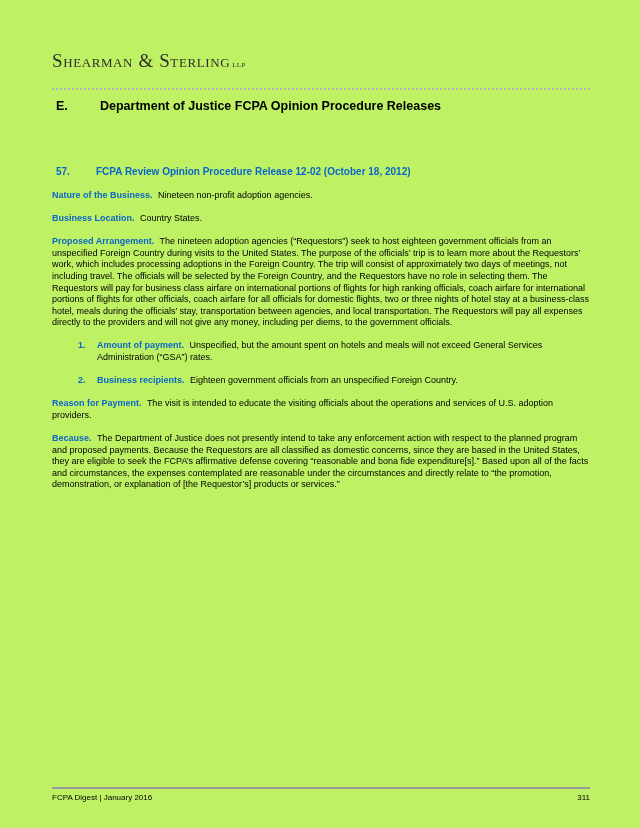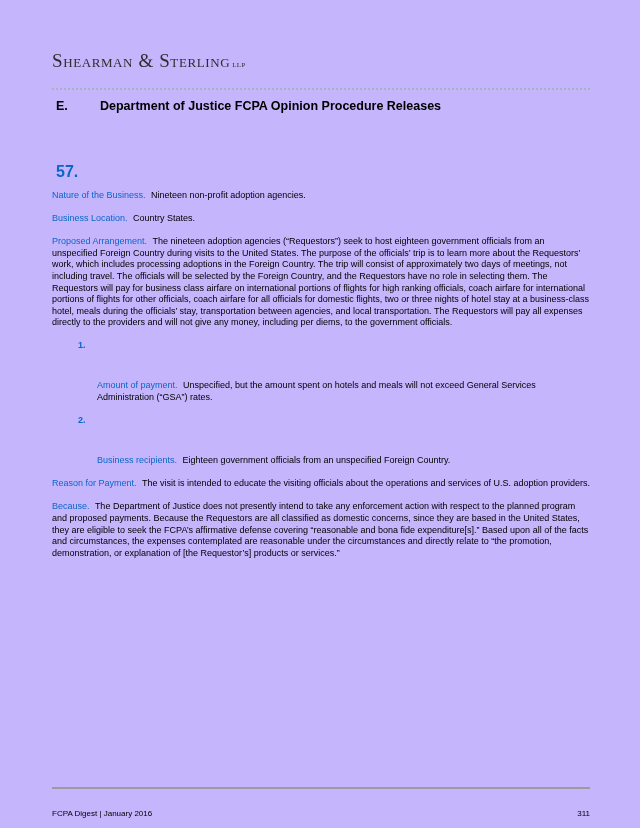--- a/index.html
+++ b/index.html
@@ -6,21 +6,21 @@
   body {
     width: 640px; height: 828px;
     background: #ffffff;
     font-family: "Liberation Sans", sans-serif;
     color: #000000;
     position: relative;
     overflow: hidden;
   }
   .page {
     position: absolute; inset: 0;
-    background: #c4b5fd;
+    background: #bef264;
   }
   .content {
     position: absolute;
     left: 52px; right: 50px; top: 51px;
   }
   
   .logo {
     font-family: "Liberation Serif", serif;
     font-variant: small-caps;
     font-size: 19px;
@@ -49,58 +49,58 @@
     font-size: 12.5px;
     line-height: 15px;
     color: #000000;
   }
   .heading-e .num { width: 44px; flex: none; padding-left: 4px; }
   
   .release-heading {
     display: flex;
     margin-top: 51px;
     font-weight: bold;
-    font-size: 16px;
+    font-size: 10px;
     line-height: 13.5px;
     color: #0a66c8;
   }
   .release-heading .num { width: 40px; flex: none; padding-left: 4px; }
   
   .para {
     margin-top: 11.5px;
     font-size: 9px;
     line-height: 11.6px;
     text-align: left;
   }
   .plabel {
-    font-weight: normal;
+    font-weight: bold;
     color: #0a66c8;
     margin-right: 3px;
   }
   
   .list-item {
     display: flex;
     margin-top: 11.5px;
     font-size: 9px;
     line-height: 11.6px;
   }
   .list-item .num {
     flex: none;
     width: 19px;
     margin-left: 26px;
     font-weight: bold;
     color: #0a66c8;
   }
-  .list-item .li-body { flex: 1; margin-top: 40px; }
+  .list-item .li-body { flex: 1; }
   
   .footer {
     position: absolute;
     left: 52px; right: 50px; top: 787px;
     border-top: 2px solid #9b9b9b;
-    padding-top: 20px;
+    padding-top: 4px;
     font-size: 8px;
     line-height: 10px;
     display: flex;
     justify-content: space-between;
     color: #000000;
   }
 </style>
 </head>
 <body>
 
@@ -113,20 +113,21 @@
 
     <div class="rule-dotted"></div>
 
     <div class="heading-e">
       <span class="num">E.</span>
       <span>Department of Justice FCPA Opinion Procedure Releases</span>
     </div>
 
     <div class="release-heading">
       <span class="num">57.</span>
+      <span>FCPA Review Opinion Procedure Release 12-02 (October 18, 2012)</span>
     </div>
 
     <div class="para">
       <span class="plabel">Nature of the Business.</span>
       <span>Nineteen non-profit adoption agencies.</span>
     </div>
 
     <div class="para">
       <span class="plabel">Business Location.</span>
       <span>Country States.</span>

